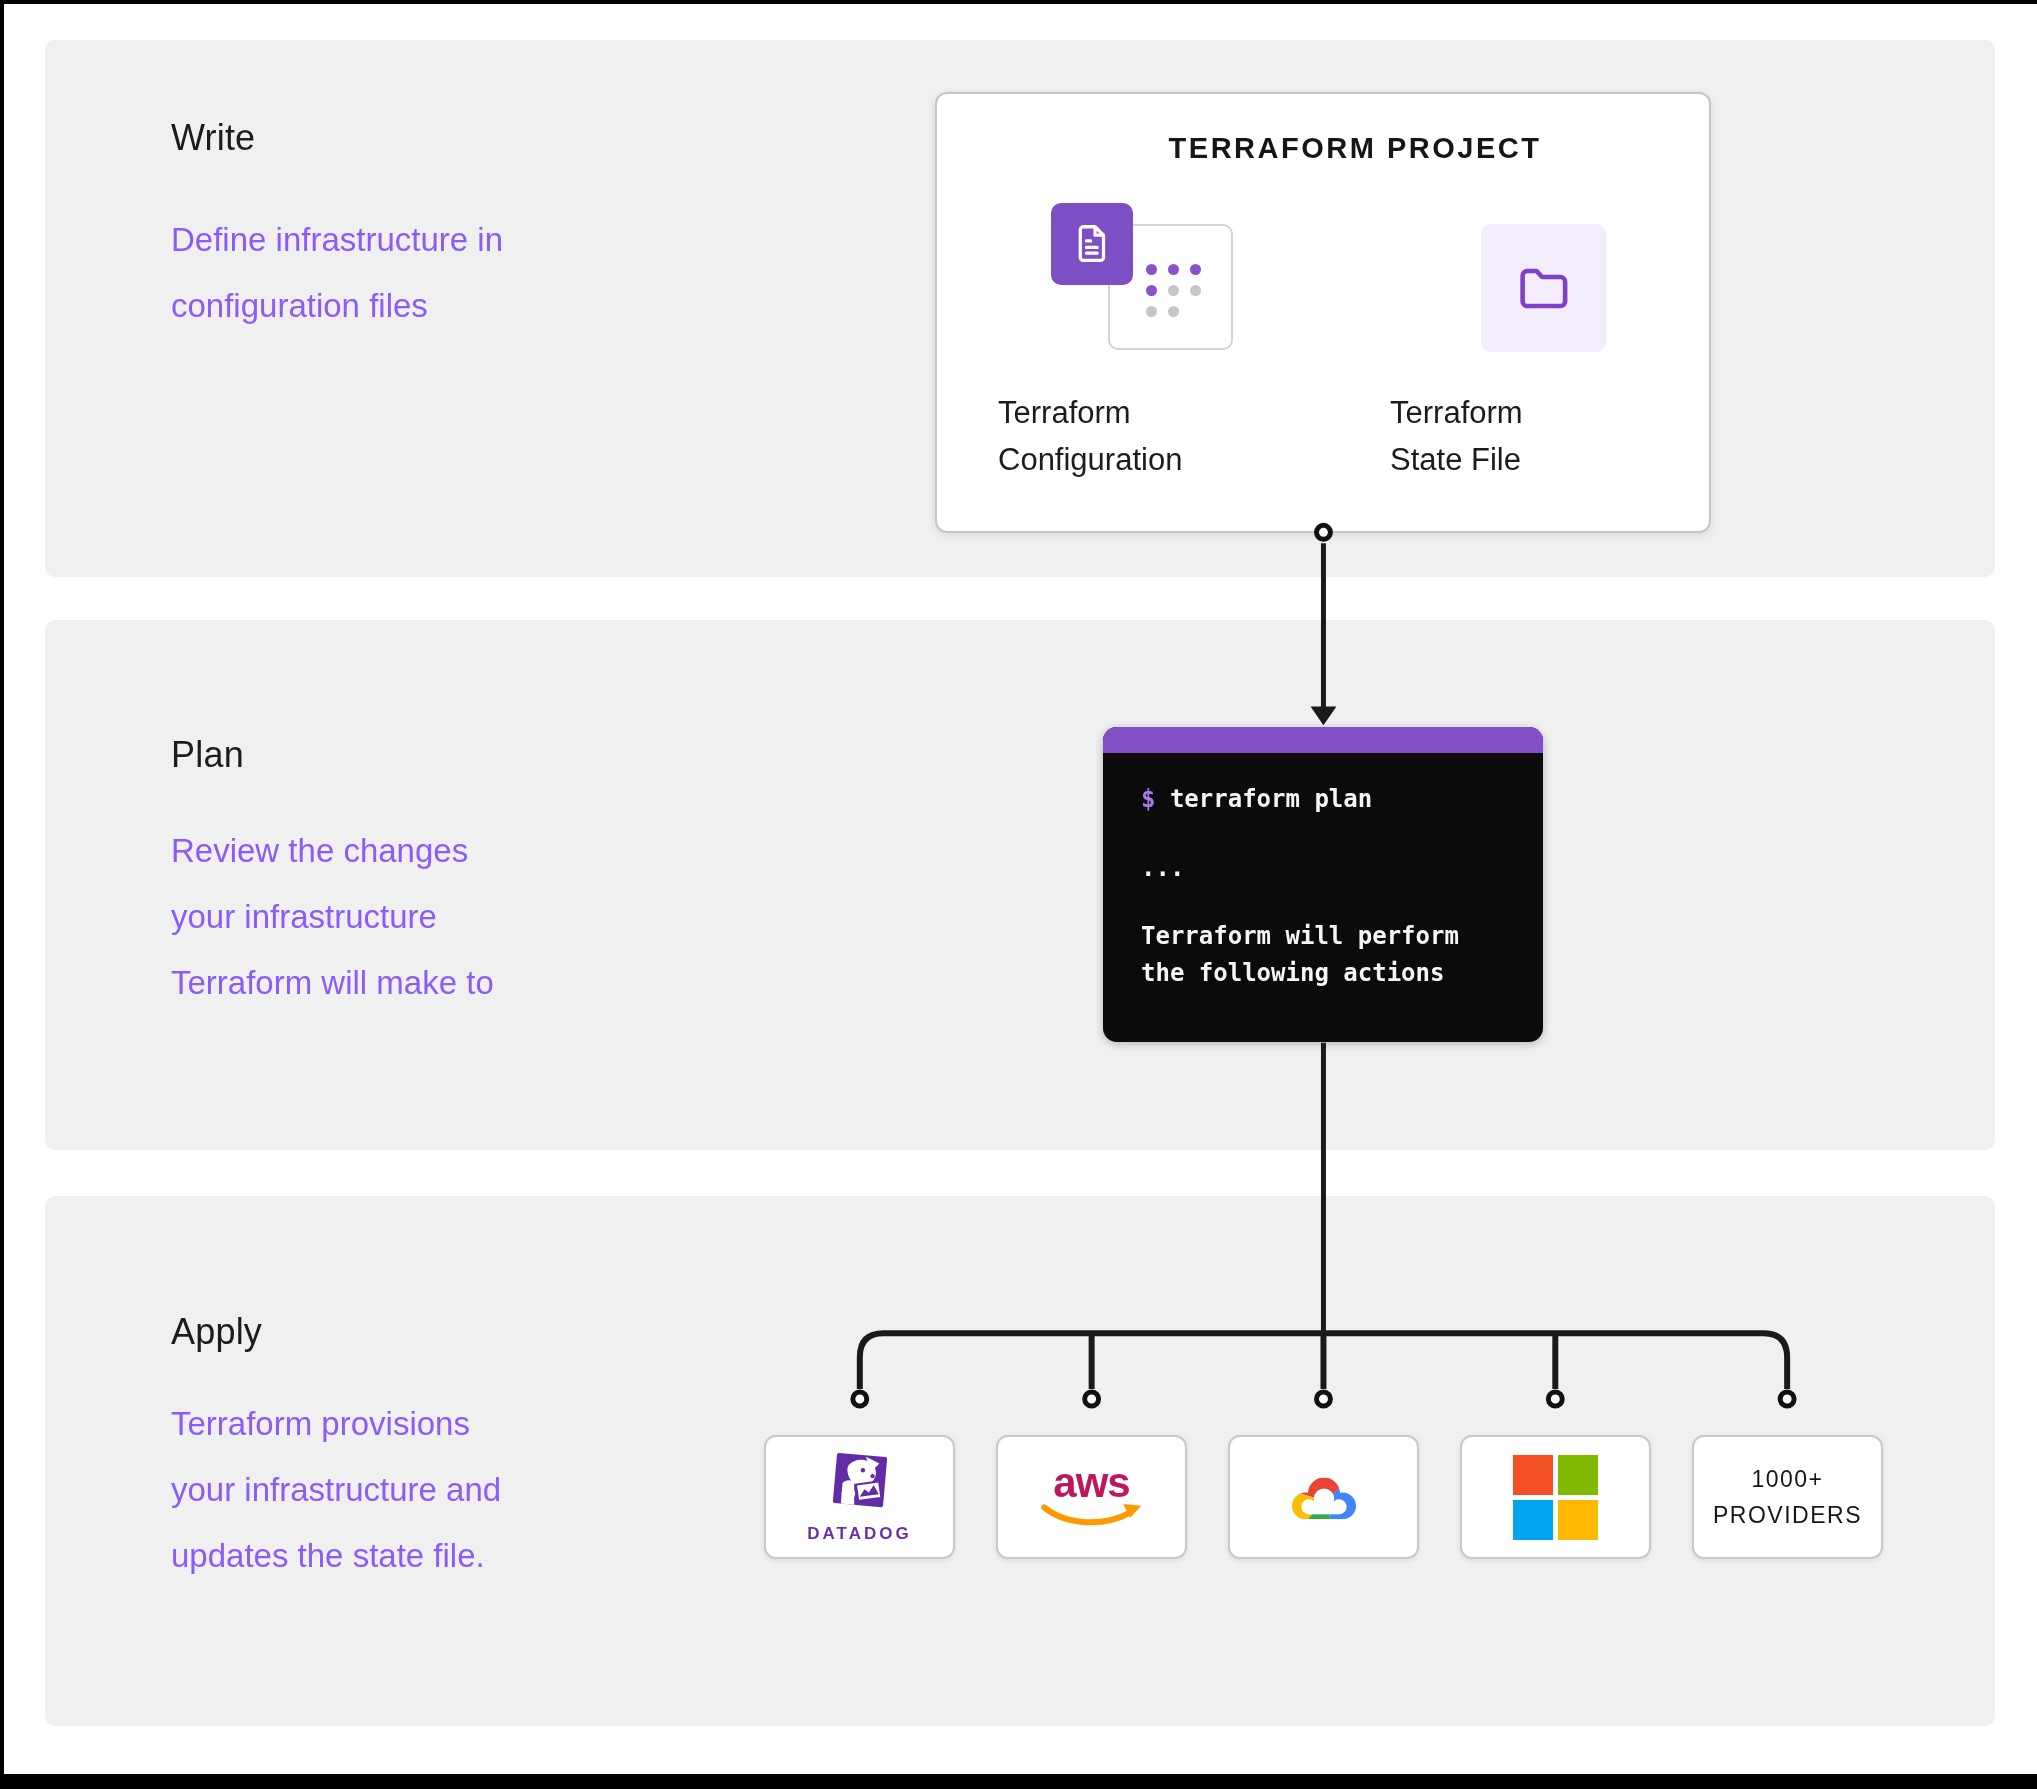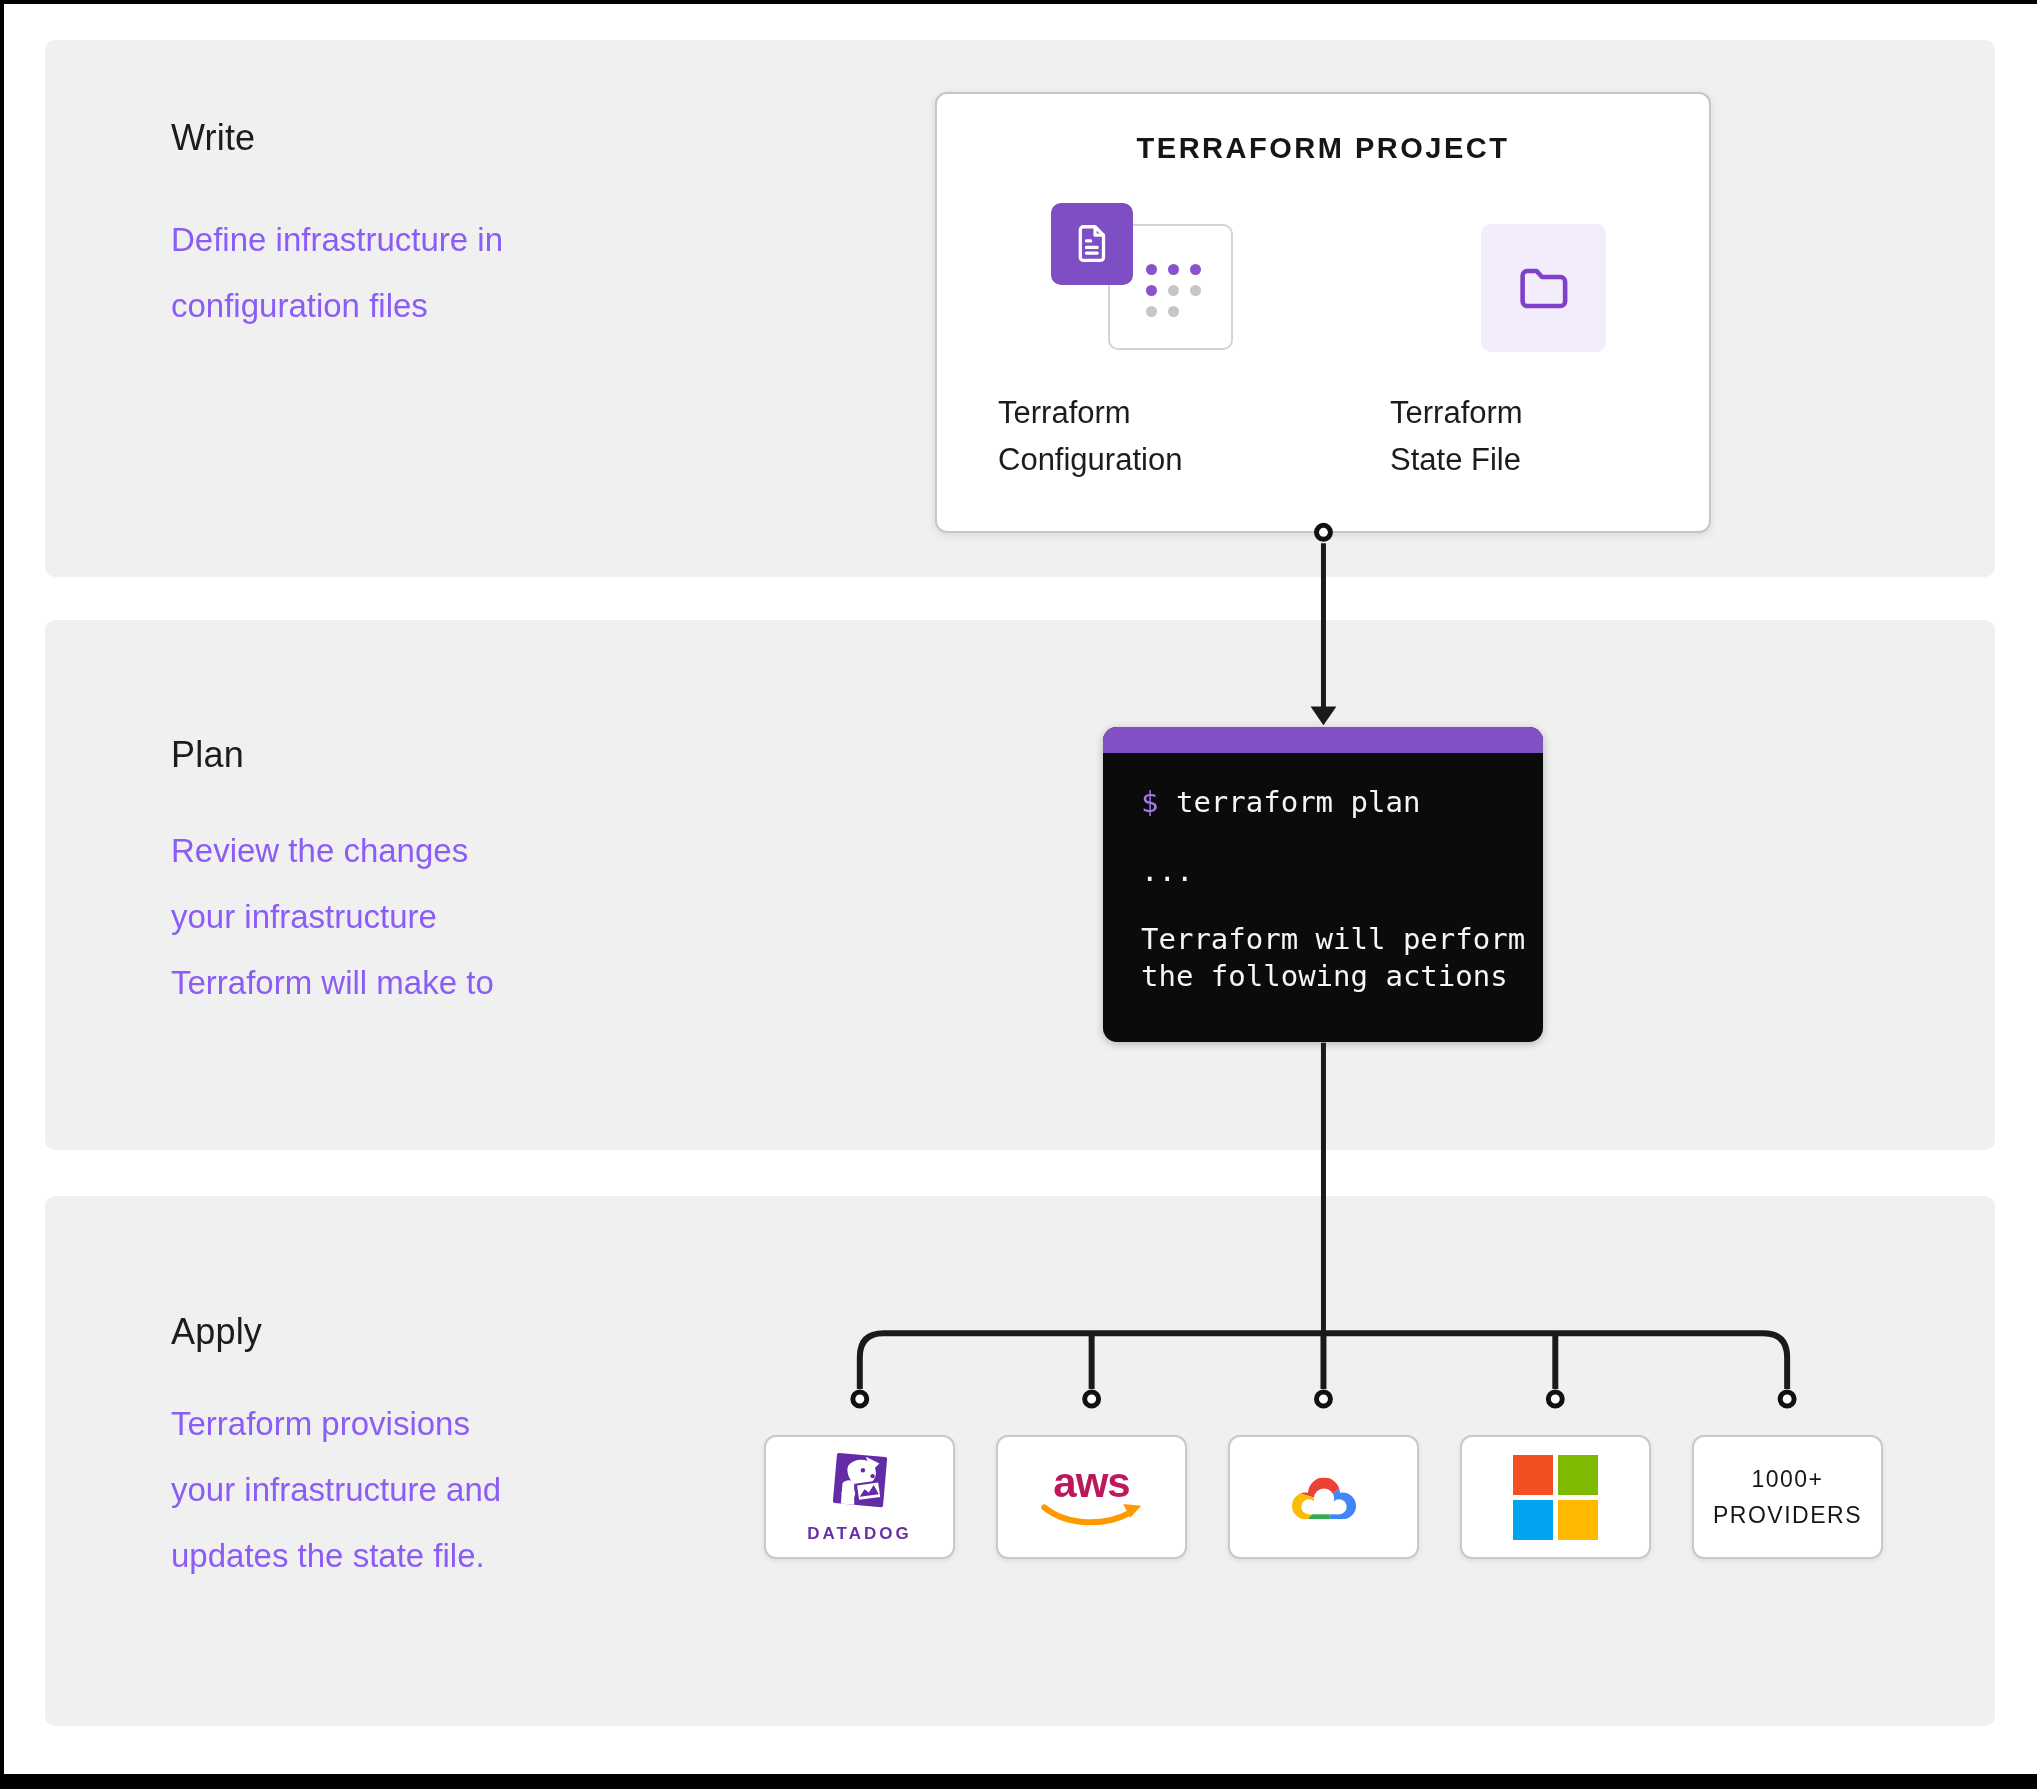--- a/index.html
+++ b/index.html
@@ -20,41 +20,41 @@
   .section-title{position:absolute;left:171px;font-size:36px;font-weight:400;color:#1c1c1c;letter-spacing:0.2px;}
   .section-desc{position:absolute;left:171px;font-size:33px;font-weight:400;color:#8b5cf6;line-height:66px;}
 
   
   .project-card{
     position:absolute;left:935px;top:92px;width:776px;height:441px;background:#fff;
     border:2.5px solid #c6c6c6;border-radius:12px;box-sizing:border-box;
     box-shadow:0 2px 8px rgba(0,0,0,.10);
   }
   .project-title{position:absolute;left:0;top:38px;width:100%;text-align:center;
-    font-size:29px;font-weight:700;letter-spacing:2.5px;color:#161616;}
+    font-size:29px;font-weight:700;letter-spacing:2.5px;color:#161616;padding-left:32px;}
   .back-card{position:absolute;left:171px;top:130px;width:125px;height:126px;background:#fff;
     border:2.5px solid #d4d4d4;border-radius:10px;box-sizing:border-box;}
   .dot{position:absolute;width:11px;height:11px;border-radius:50%;}
   .dot.p{background:#8a52cc;} .dot.g{background:#c6c6c6;}
   .purple-square{position:absolute;left:114px;top:109px;width:82px;height:82px;background:#7e4fc4;
     border-radius:10px;display:flex;align-items:center;justify-content:center;}
   .lavender-square{position:absolute;left:544px;top:130px;width:125px;height:128px;background:#f3ecfa;
     border-radius:10px;display:flex;align-items:center;justify-content:center;}
   .icon-label{position:absolute;top:295px;width:289px;
     font-size:31px;color:#1c1c1c;line-height:47px;}
   .icon-label.config{left:61px;}
   .icon-label.state{left:453px;}
   .icon-label span{display:block;}
 
   
   .terminal{position:absolute;left:1103px;top:727px;width:440px;height:315px;background:#0b0b0b;
     border-radius:14px;overflow:hidden;box-shadow:0 2px 8px rgba(0,0,0,.25);}
   .terminal-header{position:absolute;left:0;top:0;width:100%;height:26px;background:#8150c5;}
   .term-line{position:absolute;left:38px;font-family:"DejaVu Sans Mono","Liberation Mono",monospace;
-    font-size:29px;color:#f5f5f5;white-space:pre;}
+    font-size:24px;color:#f5f5f5;white-space:pre;font-weight:bold;}
   .term-prompt{color:#a678e8;}
 
   
   .provider-card{position:absolute;top:1435px;width:191px;height:124px;background:#fff;
     border:2.5px solid #c9c9c9;border-radius:12px;box-sizing:border-box;
     display:flex;flex-direction:column;align-items:center;justify-content:center;
     box-shadow:0 2px 5px rgba(0,0,0,.08);}
   .datadog-label{margin-top:12px;font-size:17px;font-weight:700;letter-spacing:3px;color:#6b2fa8;}
   .aws-word{font-size:42px;font-weight:700;color:#be185d;letter-spacing:-1px;line-height:36px;}
   .ms-grid{display:grid;grid-template-columns:40px 40px;grid-template-rows:40px 40px;gap:5px;}

